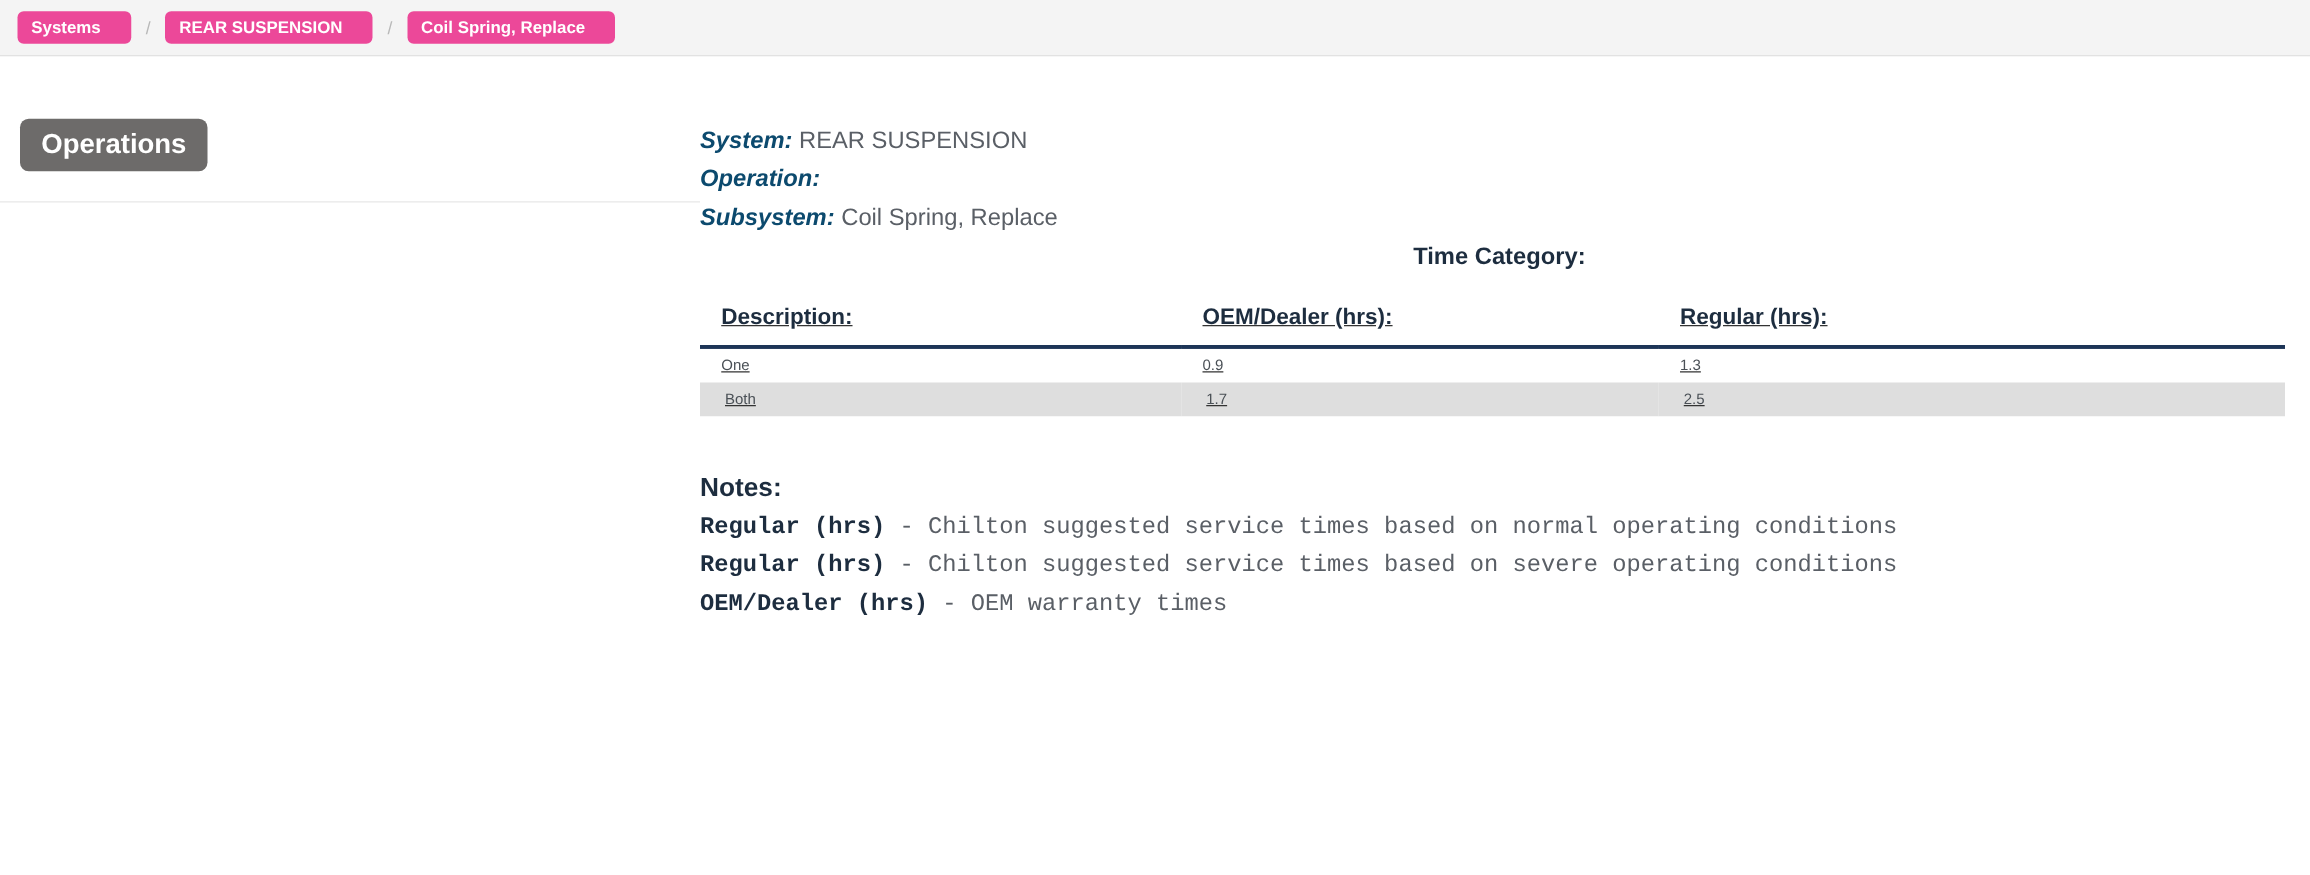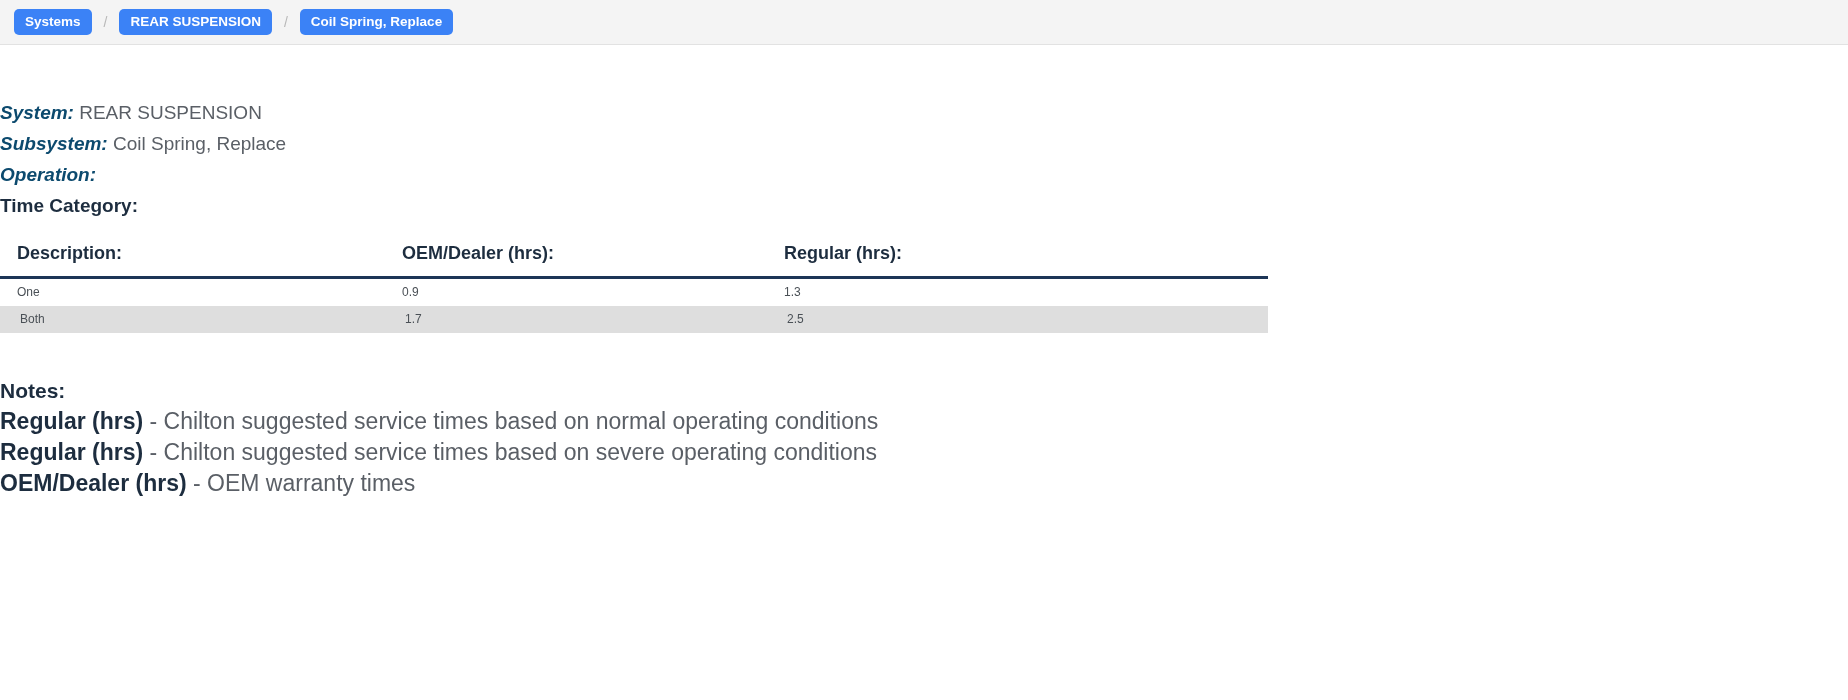--- a/index.html
+++ b/index.html
@@ -19,25 +19,25 @@
   .breadcrumb-bar {
     height: 45px;
     background: #f4f4f4;
     border-bottom: 1px solid #e2e2e2;
     display: flex;
     align-items: center;
     padding-left: 14px;
     box-sizing: border-box;
   }
   .crumb {
-    background: #3b82f6;
+    background: #ec4899;
     color: #ffffff;
     font-size: 13.5px;
     font-weight: bold;
-    padding: 6px 11px 7px 11px;
+    padding: 6px 24px 7px 11px;
     border-radius: 5px;
     white-space: nowrap;
     line-height: 1;
   }
   .crumb-sep {
     color: #b8b8b8;
     font-size: 14px;
     padding: 0 12px;
     user-select: none;
   }
@@ -89,20 +89,21 @@
   }
   .field-value {
     color: #5a5f66;
     font-weight: normal;
   }
 
   .timecat-row {
     display: flex;
     align-items: center;
     margin-top: 5px;
+    flex-direction: column;
   }
   .timecat-label {
     font-size: 19px;
     font-weight: bold;
     color: #1d2d3f;
     margin-right: 9px;
   }
   .toggle-group {
     display: inline-flex;
     border-radius: 3px;
@@ -123,20 +124,21 @@
   .toggle-btn.inactive {
     background: #1a7fc1;
   }
 
   
   .times-table {
     margin-top: 26px;
     width: 1268px;
     border-collapse: collapse;
     table-layout: fixed;
+    text-decoration: underline;
   }
   .times-table th {
     text-align: left;
     font-size: 18px;
     font-weight: bold;
     color: #1d2d3f;
     padding: 0 0 12px 17px;
     border-bottom: 3px solid #1d3557;
   }
   .times-table td {
@@ -157,23 +159,24 @@
   .notes {
     margin-top: 42px;
   }
   .notes-title {
     font-size: 21px;
     font-weight: bold;
     color: #1d2d3f;
     line-height: 31px;
   }
   .note-line {
-    font-size: 23px;
+    font-size: 19px;
     line-height: 31px;
     white-space: nowrap;
+    font-family: Liberation Mono, monospace;
   }
   .note-term {
     font-weight: bold;
     color: #1d2d3f;
   }
   .note-desc {
     color: #5a5f66;
   }
 </style>
 </head>
@@ -182,36 +185,40 @@
 <div class="breadcrumb-bar">
   <span class="crumb">Systems</span>
   <span class="crumb-sep">/</span>
   <span class="crumb">REAR SUSPENSION</span>
   <span class="crumb-sep">/</span>
   <span class="crumb">Coil Spring, Replace</span>
 </div>
 
 <div class="page">
 
+  <div class="left-pane">
+    <div class="ops-header">Operations</div>
+    <div class="ops-divider"></div>
+  </div>
 
   <div class="right-pane">
 
     <div class="field-row">
       <span class="field-label">System:</span>
       <span class="field-value">REAR SUSPENSION</span>
     </div>
 
     <div class="field-row">
+      <span class="field-label">Operation:</span>
+      <span class="field-value"></span>
+    </div>
+
+    <div class="field-row">
       <span class="field-label">Subsystem:</span>
       <span class="field-value">Coil Spring, Replace</span>
-    </div>
-
-    <div class="field-row">
-      <span class="field-label">Operation:</span>
-      <span class="field-value"></span>
     </div>
 
     <div class="timecat-row">
       <span class="timecat-label">Time Category:</span>
     </div>
 
     <table class="times-table">
       <colgroup>
         <col class="col-desc">
           <col class="col-oem">

